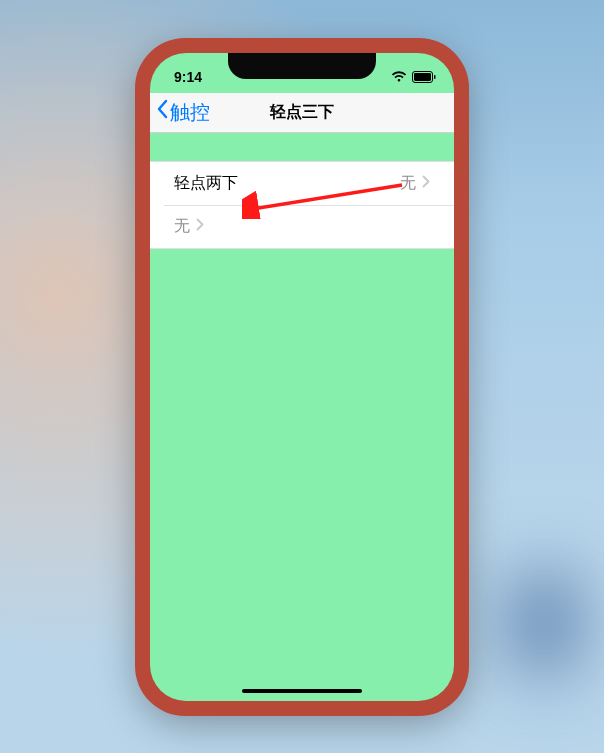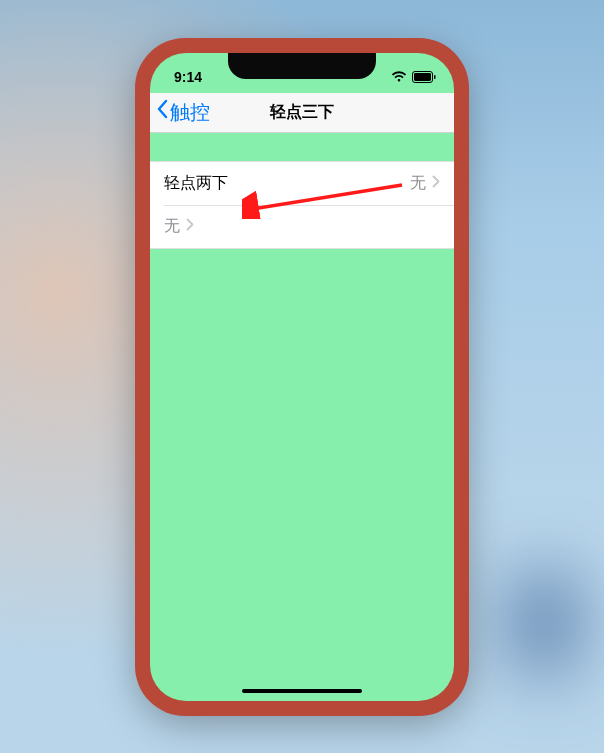--- a/index.html
+++ b/index.html
@@ -101,21 +101,21 @@
     }
     .list {
       margin-top: 28px;
       background: #fff;
       border-top: 0.5px solid rgba(0,0,0,0.12);
       border-bottom: 0.5px solid rgba(0,0,0,0.12);
     }
     .row {
       display: flex;
       align-items: center;
-      padding: 11px 14px;
+      padding: 11px 24px;
       font-size: 16px;
       color: #000;
       position: relative;
     }
     .row + .row::before {
       content: '';
       position: absolute;
       left: 14px; right: 0; top: 0;
       height: 0.5px;
       background: rgba(0,0,0,0.12);

